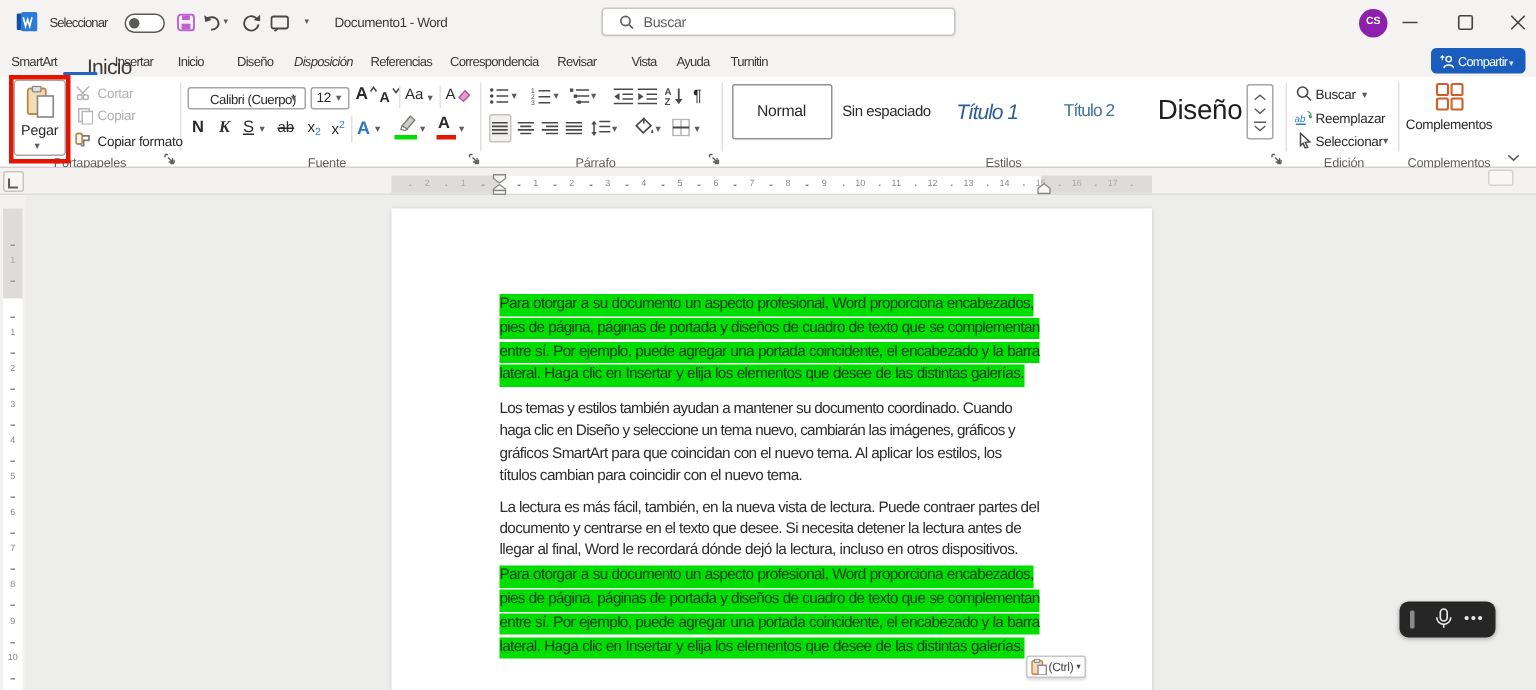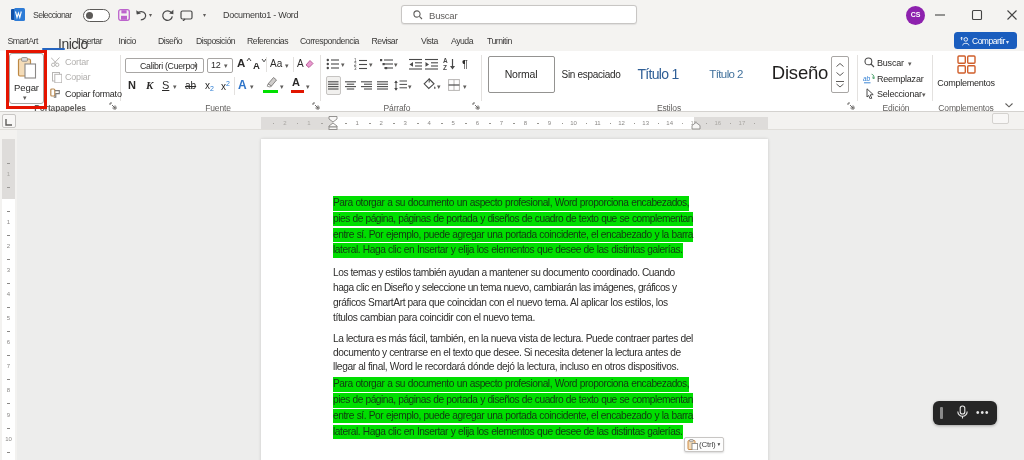--- a/index.html
+++ b/index.html
@@ -54,21 +54,21 @@
   </svg>
 <svg class="a" style="left:1006px;top:9px;" width="12" height="12" viewBox="0 0 12 12">
     <path d="M1.5 1.5 L10.5 10.5 M10.5 1.5 L1.5 10.5" stroke="#444" stroke-width="1.1"></path>
   </svg>
 <div class="a" style="left:0px;top:28px;width:1024px;height:23px;background:#f4f3f1"></div>
 <div class="a" style="left:7.5px;top:35.5px;font-size:8.7px;color:#3b3a39;letter-spacing:-0.48px;white-space:nowrap;">SmartArt</div>
 <div class="a" style="left:58px;top:35.5px;font-size:14px;color:#3b3a39;letter-spacing:-0.48px;white-space:nowrap;">Inicio</div>
 <div class="a" style="left:76.5px;top:35.5px;font-size:8.7px;color:#3b3a39;letter-spacing:-0.48px;white-space:nowrap;">Insertar</div>
 <div class="a" style="left:118.5px;top:35.5px;font-size:8.7px;color:#3b3a39;letter-spacing:-0.48px;white-space:nowrap;">Inicio</div>
 <div class="a" style="left:158px;top:35.5px;font-size:8.7px;color:#3b3a39;letter-spacing:-0.48px;white-space:nowrap;">Diseño</div>
-<div class="a" style="left:196px;top:35.5px;font-size:8.7px;color:#3b3a39;letter-spacing:-0.48px;white-space:nowrap;">Disposición</div>
+<div class="a" style="left:196px;top:35.5px;font-size:8.7px;color:#3b3a39;letter-spacing:-0.48px;white-space:nowrap;font-style:italic;">Disposición</div>
 <div class="a" style="left:247px;top:35.5px;font-size:8.7px;color:#3b3a39;letter-spacing:-0.48px;white-space:nowrap;">Referencias</div>
 <div class="a" style="left:300px;top:35.5px;font-size:8.7px;color:#3b3a39;letter-spacing:-0.48px;white-space:nowrap;">Correspondencia</div>
 <div class="a" style="left:371.5px;top:35.5px;font-size:8.7px;color:#3b3a39;letter-spacing:-0.48px;white-space:nowrap;">Revisar</div>
 <div class="a" style="left:421px;top:35.5px;font-size:8.7px;color:#3b3a39;letter-spacing:-0.48px;white-space:nowrap;">Vista</div>
 <div class="a" style="left:451px;top:35.5px;font-size:8.7px;color:#3b3a39;letter-spacing:-0.48px;white-space:nowrap;">Ayuda</div>
 <div class="a" style="left:487px;top:35.5px;font-size:8.7px;color:#3b3a39;letter-spacing:-0.48px;white-space:nowrap;">Turnitin</div>
 <div class="a" style="left:42px;top:47.5px;width:23px;height:2.4px;background:#2464c0;border-radius:2px"></div>
 <div class="a" style="left:954px;top:31.5px;width:63px;height:17px;background:#1a5dbe;border-radius:3.5px"></div>
 <svg class="a" style="left:960px;top:35.5px;" width="10" height="10" viewBox="0 0 10 10">
     <circle cx="5.8" cy="3.4" r="1.8" fill="none" stroke="#fff" stroke-width="0.9"></circle>
@@ -101,21 +101,21 @@
 <svg class="a" style="left:52px;top:72px;" width="10" height="11" viewBox="0 0 10 11">
     <rect x="0.5" y="0.5" width="7" height="8.5" fill="none" stroke="#b8b6b4" stroke-width="1"></rect>
     <rect x="2.8" y="2.3" width="7" height="8.5" fill="#fff" stroke="#b8b6b4" stroke-width="1"></rect>
   </svg>
 <div class="a" style="left:65px;top:72px;font-size:9px;color:#b2b0ae;letter-spacing:-0.2px;white-space:nowrap;">Copiar</div>
 <svg class="a" style="left:50px;top:88px;" width="12" height="11" viewBox="0 0 12 11">
     <rect x="0.8" y="1" width="4" height="7" rx="1" fill="none" stroke="#b98a52" stroke-width="1.2"></rect>
     <path d="M4.8 2.6 h4.5 v3 h-3.5 v3.5 h-2" fill="none" stroke="#7d7b79" stroke-width="1.1"></path>
   </svg>
 <div class="a" style="left:65px;top:88.5px;font-size:9px;color:#2b2a29;letter-spacing:-0.2px;white-space:nowrap;">Copiar formato</div>
-<div class="a" style="left:60px;top:102.5px;transform:translateX(-50%);font-size:8.5px;color:#605e5c;letter-spacing:-0.15px;white-space:nowrap;font-weight:bold;">Portapapeles</div>
+<div class="a" style="left:60px;top:102.5px;transform:translateX(-50%);font-size:8.5px;color:#605e5c;letter-spacing:-0.15px;white-space:nowrap;">Portapapeles</div>
 <svg class="a" style="left:109px;top:102px;" width="8" height="8" viewBox="0 0 8 8">
     <path d="M1 1 h2 M1 1 v2 M7 7 h-2.5 M7 7 v-2.5 M3 3 l3 3 M6 3.4 v2.6 h-2.6" stroke="#605e5c" stroke-width="0.9" fill="none"></path>
   </svg>
 <div class="a" style="left:125px;top:57.5px;width:79px;height:15px;background:#fff;border:1px solid #a8a6a4;border-radius:2px"></div>
 <div class="a" style="left:140px;top:60.5px;font-size:8.8px;color:#2b2a29;letter-spacing:-0.3px;white-space:nowrap;">Calibri (Cuerpo)</div>
 <div class="a chev" style="left:194px;top:62px">▾</div>
 <div class="a" style="left:207px;top:57.5px;width:26px;height:15px;background:#fff;border:1px solid #a8a6a4;border-radius:2px"></div>
 <div class="a" style="left:211px;top:60px;font-size:9px;color:#2b2a29;letter-spacing:-0.2px;white-space:nowrap;">12</div>
 <div class="a chev" style="left:224px;top:62px">▾</div>
 <div class="a" style="left:237px;top:57px;font-size:11.5px;color:#2b2a29;letter-spacing:0px;white-space:nowrap;font-weight:bold;">A</div>
@@ -253,21 +253,21 @@
     <line x1="0.6" y1="6" x2="11.4" y2="6" stroke="#4a4a4a" stroke-width="1.2"></line>
   </svg>
 <div class="a chev" style="left:463px;top:83px">▾</div>
 <div class="a" style="left:397px;top:102.5px;transform:translateX(-50%);font-size:8.5px;color:#605e5c;letter-spacing:-0.15px;white-space:nowrap;">Párrafo</div>
 <svg class="a" style="left:472px;top:102px;" width="8" height="8" viewBox="0 0 8 8">
     <path d="M1 1 h2 M1 1 v2 M7 7 h-2.5 M7 7 v-2.5 M3 3 l3 3 M6 3.4 v2.6 h-2.6" stroke="#605e5c" stroke-width="0.9" fill="none"></path>
   </svg>
 <div class="a" style="left:487.5px;top:55.5px;width:67px;height:37.5px;background:#fff;border:1px solid #949391;border-radius:2px"></div>
 <div class="a" style="left:521px;top:68px;transform:translateX(-50%);font-size:10.5px;color:#2b2a29;letter-spacing:-0.2px;white-space:nowrap;">Normal</div>
 <div class="a" style="left:591px;top:68.5px;transform:translateX(-50%);font-size:10px;color:#2b2a29;letter-spacing:-0.3px;white-space:nowrap;">Sin espaciado</div>
-<div class="a" style="left:658px;top:66px;transform:translateX(-50%);font-size:14px;color:#2e5e96;letter-spacing:-0.7px;white-space:nowrap;">Título 1</div>
+<div class="a" style="left:658px;top:66px;transform:translateX(-50%);font-size:14px;color:#2e5e96;letter-spacing:-0.7px;white-space:nowrap;font-style:italic;">Título 1</div>
 <div class="a" style="left:726px;top:67.5px;transform:translateX(-50%);font-size:11.5px;color:#41719c;letter-spacing:-0.6px;white-space:nowrap;">Título 2</div>
 <div class="a" style="left:800px;top:62px;transform:translateX(-50%);font-size:18.5px;color:#1f1e1d;letter-spacing:-0.2px;white-space:nowrap;">Diseño</div>
 <div class="a" style="left:831px;top:55.5px;width:18px;height:37.5px;background:#fff;border:1px solid #a8a6a4;border-radius:2px"></div>
 <svg class="a" style="left:835px;top:62px;" width="10" height="6" viewBox="0 0 10 6">
     <path d="M1.5 4.5 L5 1.5 L8.5 4.5" fill="none" stroke="#5f5d5b" stroke-width="1"></path>
   </svg>
 <svg class="a" style="left:835px;top:71px;" width="10" height="6" viewBox="0 0 10 6">
     <path d="M1.5 1.5 L5 4.5 L8.5 1.5" fill="none" stroke="#5f5d5b" stroke-width="1"></path>
   </svg>
 <svg class="a" style="left:835px;top:80px;" width="10" height="8" viewBox="0 0 10 8">

